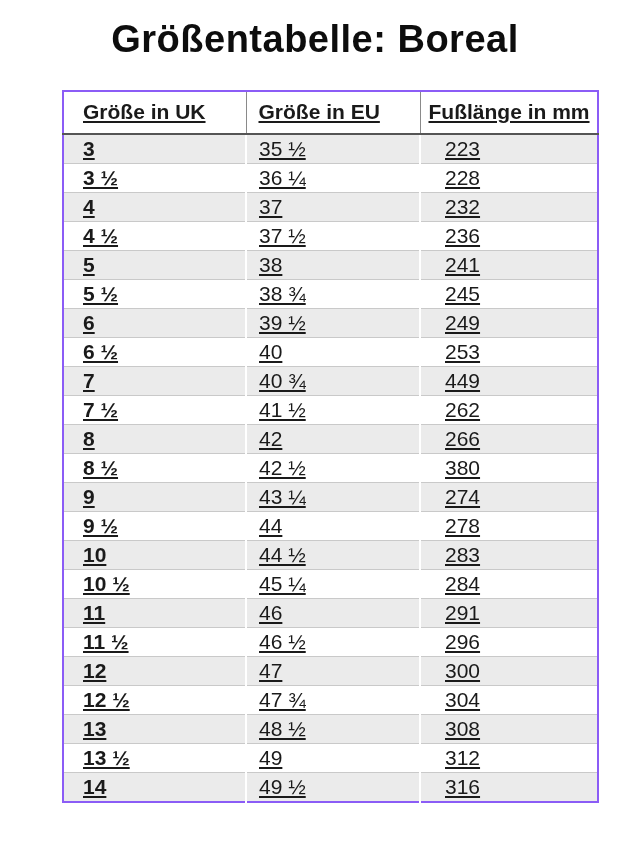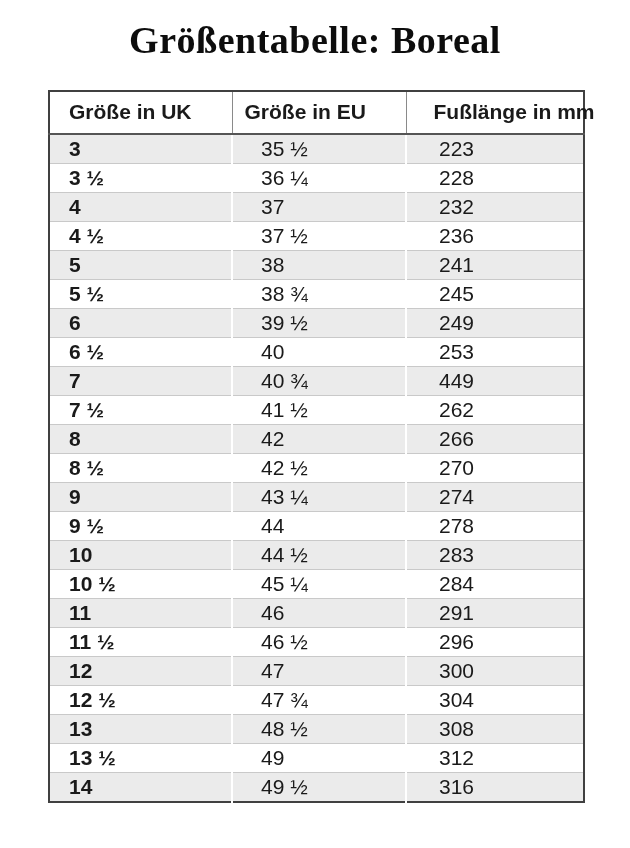--- a/index.html
+++ b/index.html
@@ -17,62 +17,62 @@
     -webkit-font-smoothing: antialiased;
   }
   .page-title {
     margin: 0;
     padding-top: 18px;
     text-align: center;
     font-size: 38px;
     font-weight: 700;
     letter-spacing: 0.5px;
     color: #0d0d0d;
-    font-family: Liberation Serif, serif;
   }
   table.size-table {
     position: absolute;
-    left: 48px;
+    left: 62px;
     top: 90px;
     width: 535px;
     border-collapse: collapse;
     table-layout: fixed;
-    border: 2px solid #404040;
+    border: 2px solid #8b5cf6;
+    text-decoration: underline;
   }
   col.c1 { width: 183px; }
   col.c2 { width: 174px; }
   col.c3 { width: 178px; }
   th {
     text-align: left;
     font-size: 21px;
     font-weight: 700;
     line-height: 24px;
     padding: 8px 0 9px 19px;
     background: #ffffff;
     border-bottom: 2px solid #555555;
     color: #1a1a1a;
     white-space: nowrap;
   }
   th + th { border-left: 1px solid #8a8a8a; }
   th:nth-child(2) { padding-left: 12px; margin-top: 21px; }
-  th:nth-child(3) { padding-left: 27px; }
+  th:nth-child(3) { padding-left: 8px; }
   td {
     font-size: 21px;
     line-height: 23px;
     padding: 2px 0 3px 19px;
     border-top: 1px solid #c9c9c9;
     white-space: nowrap;
   }
   tbody tr:first-child td { border-top: none; }
   tbody tr:nth-child(odd) { background: #ebebeb; }
   tbody tr:nth-child(even) { background: #ffffff; }
   td:first-child { font-weight: 700; }
   td + td { border-left: 2px solid #ffffff; }
-  td:nth-child(2) { padding-left: 28px; }
-  td:nth-child(3) { padding-left: 32px; }
+  td:nth-child(2) { padding-left: 12px; }
+  td:nth-child(3) { padding-left: 24px; }
 </style>
 </head>
 <body>
 
 <h1 class="page-title">Größentabelle: Boreal</h1>
 
 <table class="size-table">
   <colgroup>
     <col class="c1">
     <col class="c2">
@@ -137,21 +137,21 @@
         <td>262</td>
       </tr>
       <tr>
         <td>8</td>
         <td>42</td>
         <td>266</td>
       </tr>
       <tr>
         <td>8 ½</td>
         <td>42 ½</td>
-        <td>270</td>
+        <td>380</td>
       </tr>
       <tr>
         <td>9</td>
         <td>43 ¼</td>
         <td>274</td>
       </tr>
       <tr>
         <td>9 ½</td>
         <td>44</td>
         <td>278</td>

